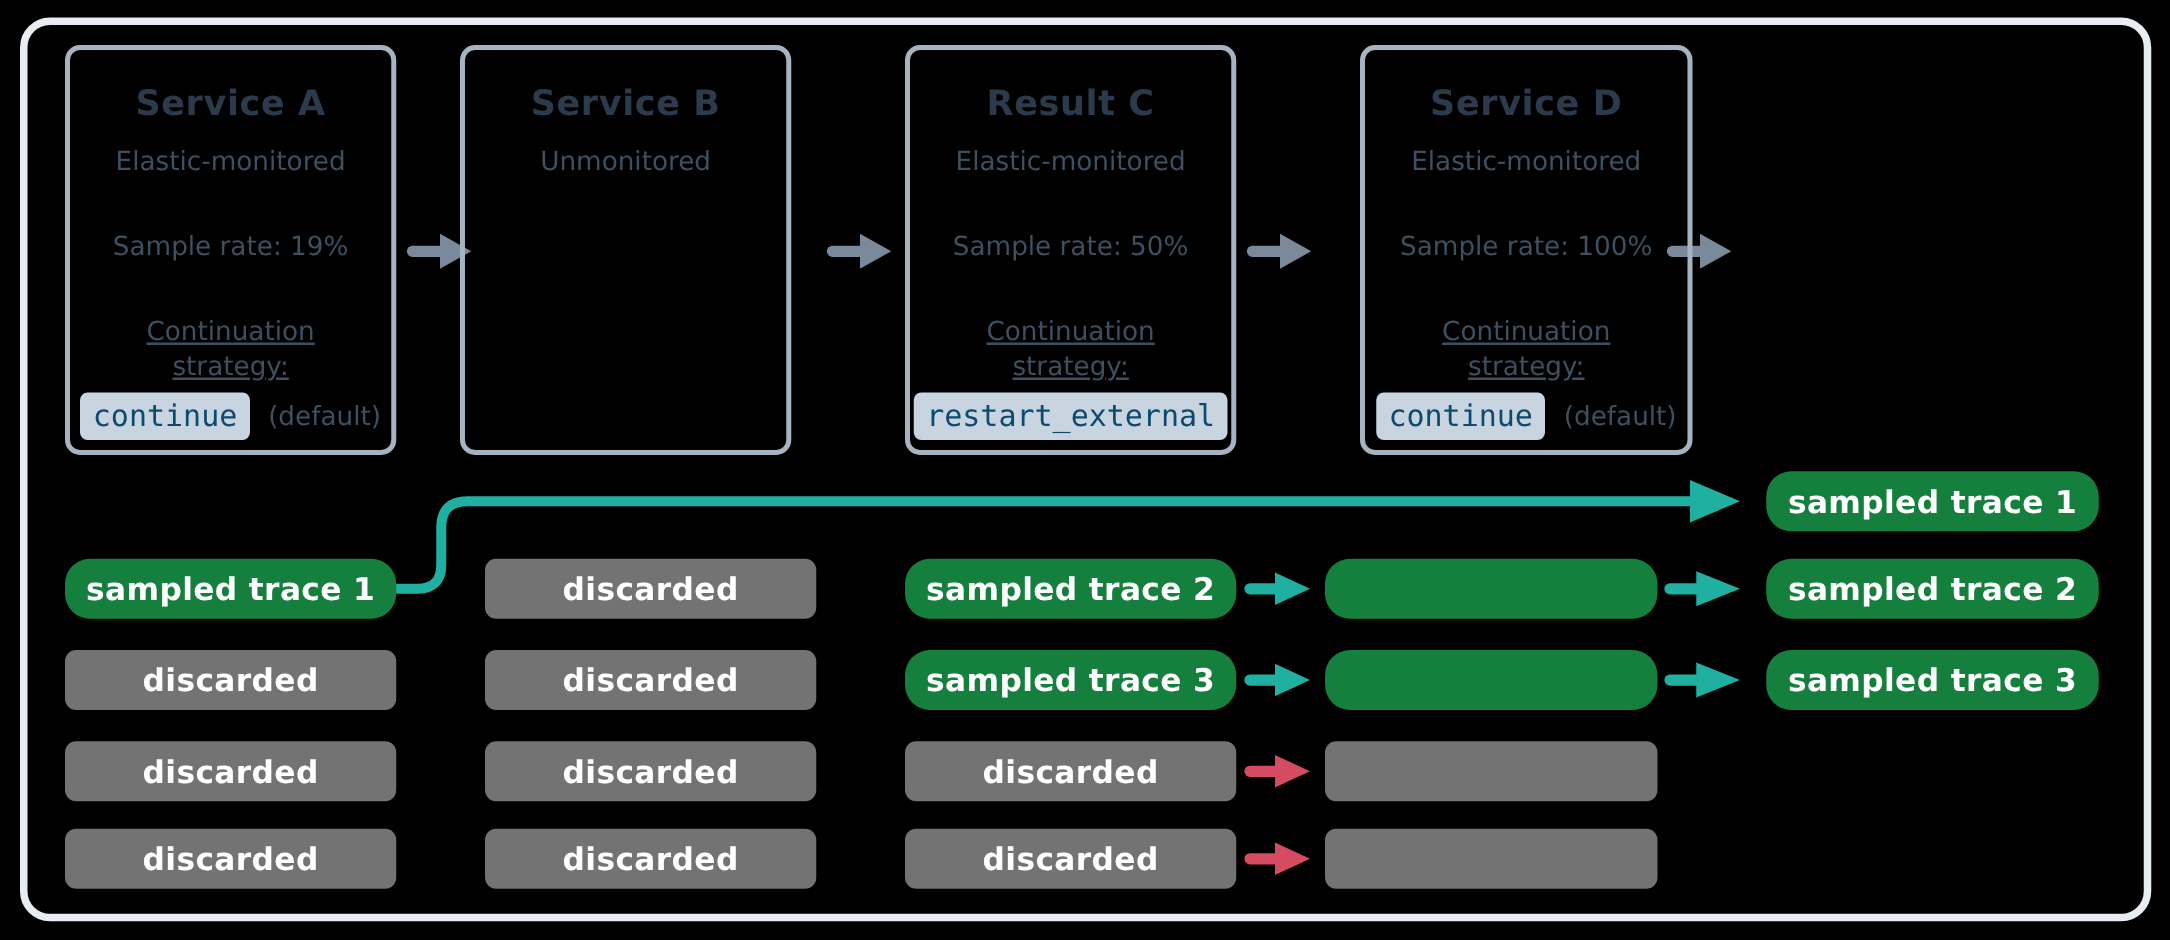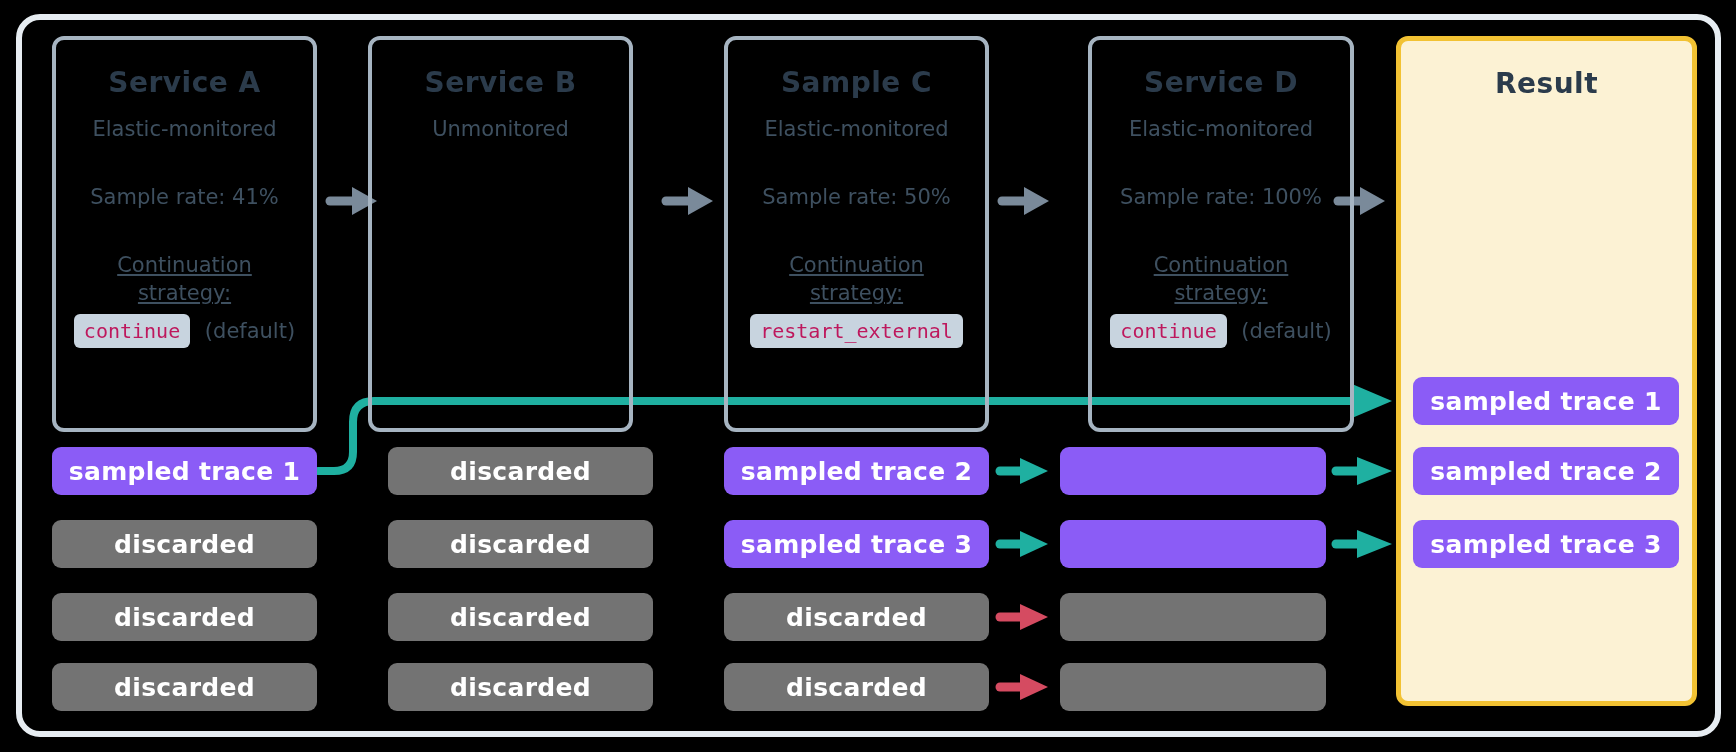--- a/index.html
+++ b/index.html
@@ -8,52 +8,52 @@
     font-family:"DejaVu Sans","Liberation Sans",sans-serif;
   }
   .frame{
     position:absolute;left:16px;top:14px;width:1705px;height:723px;
     border:6px solid #E7EDF2;border-radius:24px;box-sizing:border-box;
   }
   .arrows{position:absolute;left:0;top:0;pointer-events:none;}
 
   
   .card{
-    position:absolute;top:36px;height:396px;box-sizing:border-box;
+    position:absolute;top:36px;height:328px;box-sizing:border-box;
     border:4px solid #A6B4C1;border-radius:12px;text-align:center;background:transparent;
   }
   #svc-a{left:52px;width:265px}
   #svc-b{left:368px;width:265px}
   #svc-c{left:724px;width:265px}
   #svc-d{left:1088px;width:266px}
   .card-title{margin:26px 0 0;font-size:28px;font-weight:bold;color:#2B3B4B;letter-spacing:.5px;}
   .card-sub{margin:18px 0 0;font-size:21px;font-weight:500;color:#3E5060;}
   .card-rate{margin:44px 0 0;font-size:21px;font-weight:500;color:#3E5060;}
   .card-strategy{margin:42px 0 0;padding:0 28px;font-size:21px;line-height:1.35;font-weight:500;color:#3E5060;text-decoration:underline;}
   .card-chipline{margin:6px 0 0;font-size:21px;color:#3E5060;white-space:nowrap;}
   .chip{
-    display:inline-block;background:#C8D4DF;color:#be185d;border-radius:6px;
-    font-family:"DejaVu Sans Mono","Liberation Mono",monospace;font-size:20px;
+    display:inline-block;background:#C8D4DF;color:#0c4a6e;border-radius:6px;
+    font-family:"DejaVu Sans Mono","Liberation Mono",monospace;font-size:24px;
     padding:5px 10px;vertical-align:middle;
   }
   .chip-suffix{margin-left:8px;vertical-align:middle;}
 
   
   .result{
     position:absolute;left:1396px;top:36px;width:301px;height:670px;box-sizing:border-box;
     background:#FCF2D4;border:5px solid #F2C233;border-radius:12px;text-align:center;
   }
 
   
   .pill{
     position:absolute;height:48px;border-radius:9px;box-sizing:border-box;
     display:flex;align-items:center;justify-content:center;
     color:#FFFFFF;font-size:25px;font-weight:bold;letter-spacing:.3px;
   }
-  .sampled{background:#8b5cf6;}
+  .sampled{background:#15803d;border-radius:20px;}
   .discarded{background:#737373;}
   .ca{left:52px;width:265px}
   .cb{left:388px;width:265px}
   .cc{left:724px;width:265px}
   .cd{left:1060px;width:266px}
   .cr{left:1413px;width:266px}
   .r0{top:377px}
   .r1{top:447px}
   .r2{top:520px}
   .r3{top:593px}
@@ -121,57 +121,54 @@
     </g>
     <g>
       <path class="t-line" d="M1336 544 H1358"></path>
       <path class="t-head" d="M1357 530 L1392 544 L1357 558 Z"></path>
     </g>
   </svg>
 
   <section class="card" id="svc-a">
     <h2 class="card-title">Service A</h2>
     <p class="card-sub">Elastic-monitored</p>
-    <p class="card-rate">Sample rate: 41%</p>
+    <p class="card-rate">Sample rate: 19%</p>
     <p class="card-strategy">Continuation strategy:</p>
     <p class="card-chipline">
       <code class="chip">continue</code>
       <span class="chip-suffix">(default)</span>
     </p>
   </section>
 
   <section class="card" id="svc-b">
     <h2 class="card-title">Service B</h2>
     <p class="card-sub">Unmonitored</p>
   </section>
 
   <section class="card" id="svc-c">
-    <h2 class="card-title">Sample C</h2>
+    <h2 class="card-title">Result C</h2>
     <p class="card-sub">Elastic-monitored</p>
     <p class="card-rate">Sample rate: 50%</p>
     <p class="card-strategy">Continuation strategy:</p>
     <p class="card-chipline">
       <code class="chip">restart_external</code>
     </p>
   </section>
 
   <section class="card" id="svc-d">
     <h2 class="card-title">Service D</h2>
     <p class="card-sub">Elastic-monitored</p>
     <p class="card-rate">Sample rate: 100%</p>
     <p class="card-strategy">Continuation strategy:</p>
     <p class="card-chipline">
       <code class="chip">continue</code>
       <span class="chip-suffix">(default)</span>
     </p>
   </section>
 
-  <section class="result">
-    <h2 class="card-title">Result</h2>
-  </section>
 
   <div class="pill sampled ca r1">sampled trace 1</div>
   <div class="pill discarded ca r2">discarded</div>
   <div class="pill discarded ca r3">discarded</div>
   <div class="pill discarded ca r4">discarded</div>
 
   <div class="pill discarded cb r1">discarded</div>
   <div class="pill discarded cb r2">discarded</div>
   <div class="pill discarded cb r3">discarded</div>
   <div class="pill discarded cb r4">discarded</div>

